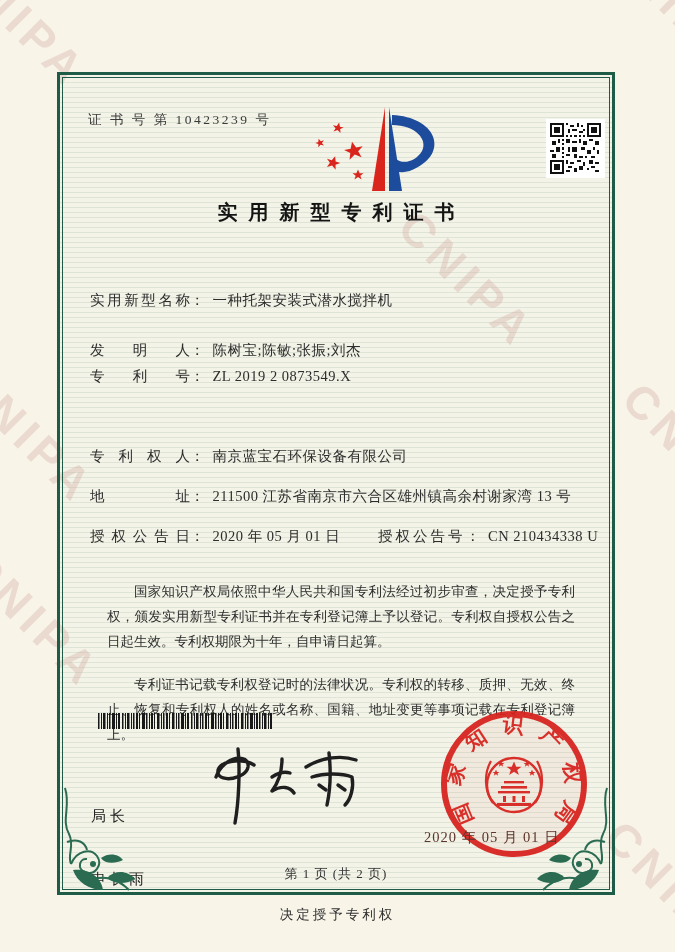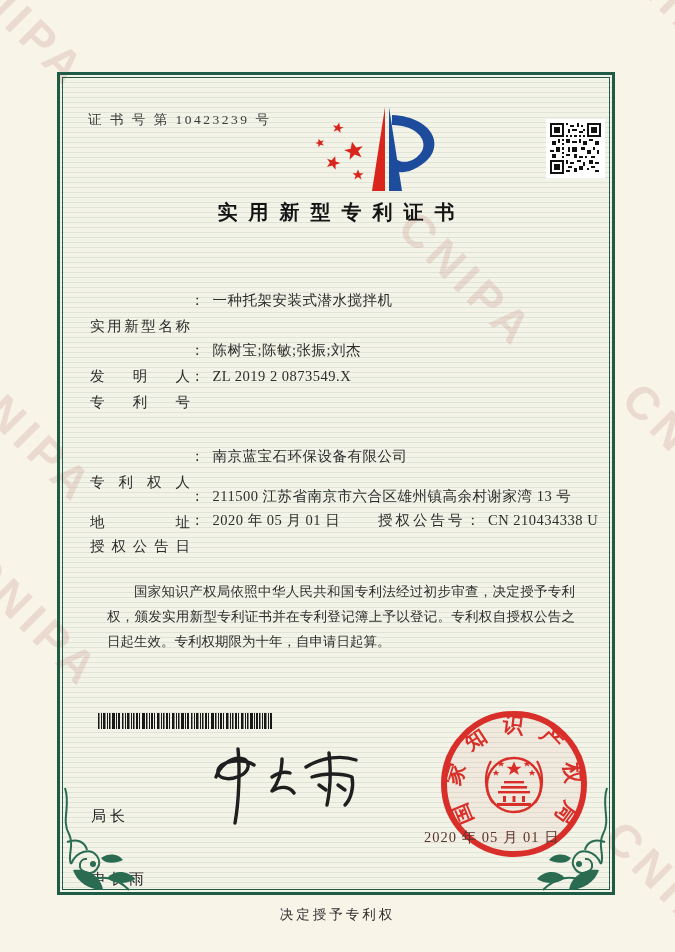--- a/index.html
+++ b/index.html
@@ -47,26 +47,26 @@
     position:absolute;left:0;top:124px;width:100%;text-align:center;
     font-size:20px;font-weight:bold;letter-spacing:11px;color:#141414;
     text-indent:11px;
   }
   .field{
     position:absolute;left:30px;width:520px;
     font-size:14.5px;color:#2d2d2d;white-space:nowrap;
   }
   .field .lbl{
     display:inline-block;width:100px;vertical-align:top;
-    text-align:justify;text-align-last:justify;text-justify:inter-character;margin-top:26px;
+    text-align:justify;text-align-last:justify;text-justify:inter-character;
   }
   .field .colon{display:inline-block;margin-right:8px;}
   .field .val{letter-spacing:0.5px;}
   .f0{top:216px}.f1{top:266px}.f2{top:292px}.f3{top:330px}
-  .f4{top:372px}.f5{top:412px}.f6{top:436px}
+  .f4{top:372px}.f5{top:412px}.f6{top:452px}
   .pair2{position:absolute;left:288px;top:0;}
   .pair2 .lbl2{letter-spacing:3px;}
   .paras{
     position:absolute;left:29px;top:486px;width:504px;
     font-size:13.5px;line-height:25px;color:#2f2f2f;text-align:justify;
   }
   .paras p{margin:18px;text-indent:2em;}
   .barcode{position:absolute;left:38px;top:638px;}
   .director{position:absolute;left:31px;top:688px;font-size:15px;color:#222;letter-spacing:4px;}
   .director div{margin-bottom:10px;margin-top:44px;}
@@ -210,20 +210,21 @@
   </div>
   <div class="field f6">
     <span class="lbl">授权公告日</span><span class="colon">：</span><span class="val">2020 年 05 月 01 日</span>
     <span class="pair2">
       <span class="lbl2">授权公告号</span><span class="colon">：</span><span class="val">CN 210434338 U</span>
     </span>
   </div>
 
   <div class="paras">
     <p>国家知识产权局依照中华人民共和国专利法经过初步审查，决定授予专利权，颁发实用新型专利证书并在专利登记簿上予以登记。专利权自授权公告之日起生效。专利权期限为十年，自申请日起算。</p>
+    <p>专利证书记载专利权登记时的法律状况。专利权的转移、质押、无效、终止、恢复和专利权人的姓名或名称、国籍、地址变更等事项记载在专利登记簿上。</p>
   </div>
 
   <svg class="barcode" width="176" height="16" viewBox="0 0 176 16">
     <g fill="#181818">
       <rect x="0" width="1.5" height="16"></rect>
         <rect x="3" width="1" height="16"></rect>
         <rect x="5" width="2.5" height="16"></rect>
         <rect x="9" width="1" height="16"></rect>
         <rect x="11" width="1.5" height="16"></rect>
         <rect x="14" width="3" height="16"></rect>
@@ -325,20 +326,21 @@
       <rect x="73.5" y="87" width="3" height="6"></rect>
       <rect x="83" y="87" width="3" height="6"></rect>
       <rect x="58" y="94" width="34" height="3"></rect>
       <path d="M52,52 C45,64 45,82 54,94" fill="none" stroke="#d8211c" stroke-width="2.2"></path>
       <path d="M98,52 C105,64 105,82 96,94" fill="none" stroke="#d8211c" stroke-width="2.2"></path>
     </g>
   </svg>
 
   <div class="seal-date">2020 年 05 月 01 日</div>
 
+  <div class="page-no">第 1 页 (共 2 页)</div>
 
   <svg class="flourish fl-left" width="110" height="110" viewBox="0 0 110 110">
     <g fill="none" stroke="#2a6b52" stroke-width="2">
       <path d="M8,2 C14,20 4,34 12,48 C18,60 10,68 14,78"></path>
       <path d="M10,56 C20,52 28,56 30,64"></path>
       <path d="M14,78 C20,64 34,62 40,70 C46,79 38,90 28,86 C20,83 22,72 30,73"></path>
       <path d="M30,96 C45,88 60,92 72,104"></path>
       <path d="M16,84 C30,82 44,90 46,104 C32,104 20,96 16,84 Z" fill="#2a6b52" stroke="none"></path>
       <path d="M50,92 C58,84 70,84 78,93 C70,98 58,99 50,92 Z" fill="#2a6b52" stroke="none"></path>
       <circle cx="36" cy="78" r="3" fill="#2a6b52" stroke="none"></circle>

